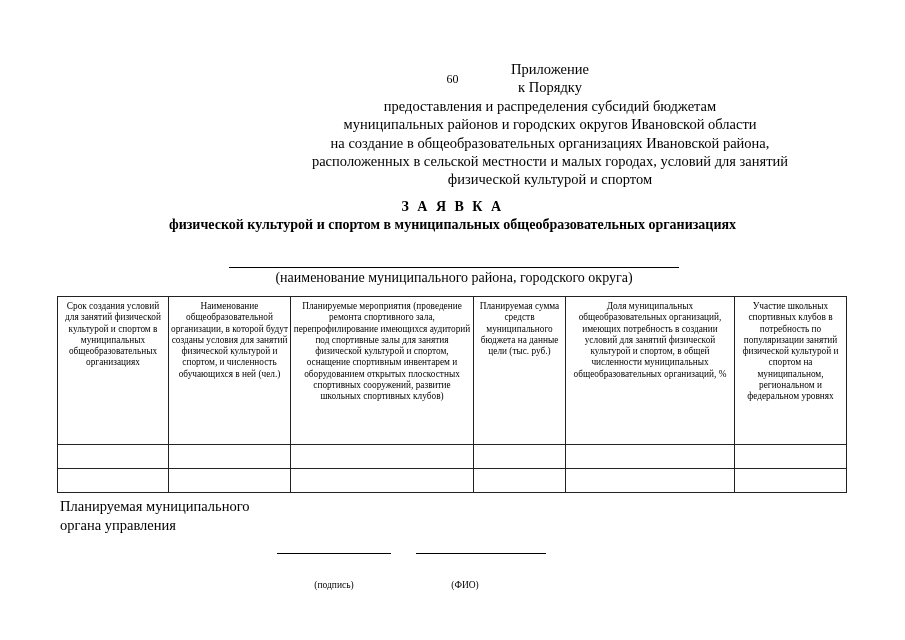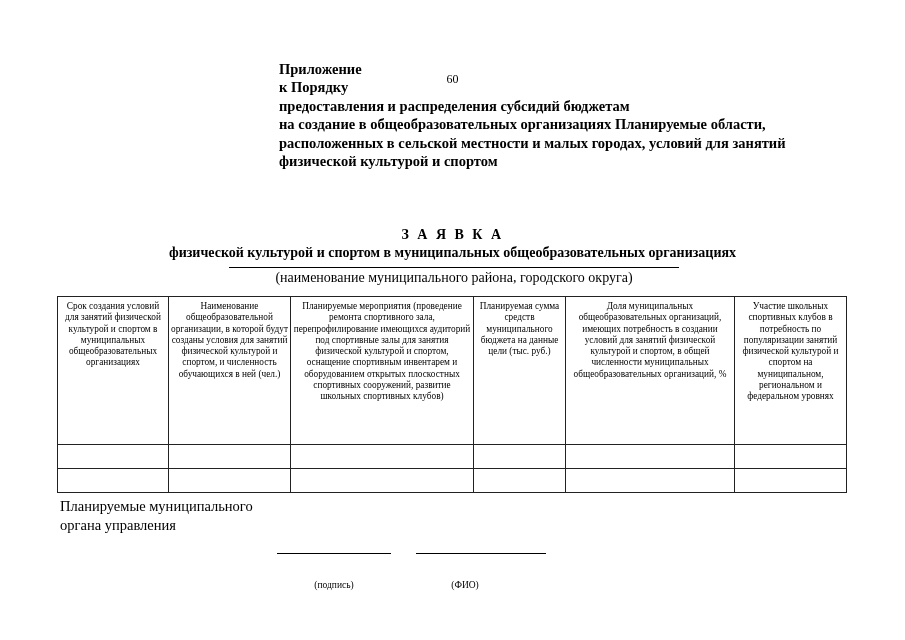--- a/index.html
+++ b/index.html
@@ -3,25 +3,25 @@
 <meta charset="utf-8">
 <style>
   html, body { margin: 0; padding: 0; background: #ffffff; }
   body {
     width: 905px; height: 640px; position: relative; overflow: hidden;
     font-family: "Liberation Serif", "DejaVu Serif", serif; color: #000;
   }
   .abs { position: absolute; }
   .page-num { left: 0; width: 905px; top: 40px; text-align: center; font-size: 12px; margin-top: 32px; }
   .appendix {
-    right: 66px; top: 60px; width: 560px; text-align: left;
-    font-size: 14.5px; line-height: 18.4px; font-weight: bold;
+    right: 75px; top: 60px; width: 560px; text-align: center;
+    font-size: 14.5px; line-height: 18.4px;
   }
   .appendix div { white-space: nowrap; }
-  .title-block { left: 0; width: 905px; top: 198px; text-align: center; font-weight: bold; margin-top: 28px; }
+  .title-block { left: 0; width: 905px; top: 198px; text-align: center; font-weight: bold; }
   .title-main { font-size: 14px; letter-spacing: 2.5px; line-height: 18px; }
   .title-sub { font-size: 14px; line-height: 17px; }
   .name-line {
     left: 229px; top: 267px; width: 450px; border-top: 1px solid #000;
   }
   .name-caption {
     left: 229px; width: 450px; top: 270px; text-align: center; font-size: 14px;
   }
   table.grid {
     position: absolute; left: 57px; top: 296px; width: 789px;
@@ -41,21 +41,22 @@
 </style>
 </head>
 <body>
 
 <div class="abs page-num">60</div>
 
 <div class="abs appendix">
   <div>Приложение</div>
   <div>к Порядку</div>
   <div>предоставления и распределения субсидий бюджетам</div>
-  <div>на создание в общеобразовательных организациях Планируемые области,</div>
+  <div>муниципальных районов и городских округов Ивановской области</div>
+  <div>на создание в общеобразовательных организациях Ивановской района,</div>
   <div>расположенных в сельской местности и малых городах, условий для занятий</div>
   <div>физической культурой и спортом</div>
 </div>
 
 <div class="abs title-block">
   <div class="title-main">З А Я В К А</div>
   <div class="title-sub">физической культурой и спортом в муниципальных общеобразовательных организациях</div>
 </div>
 
 <div class="abs name-line"></div>
@@ -92,21 +93,21 @@
     <td></td>
     <td></td>
     <td></td>
     <td></td>
     <td></td>
   </tr>
 </tbody>
   </table>
 
 <div class="abs signer">
-  <div>Планируемые муниципального</div>
+  <div>Планируемая муниципального</div>
   <div>органа управления</div>
 </div>
 
 <div class="abs sig-line" style="left:277px;width:114px;"></div>
 <div class="abs sig-caption" style="left:277px;width:114px;">(подпись)</div>
 
 <div class="abs sig-line" style="left:416px;width:130px;"></div>
 <div class="abs sig-caption" style="left:400px;width:130px;">(ФИО)</div>
 
 </body></html>

